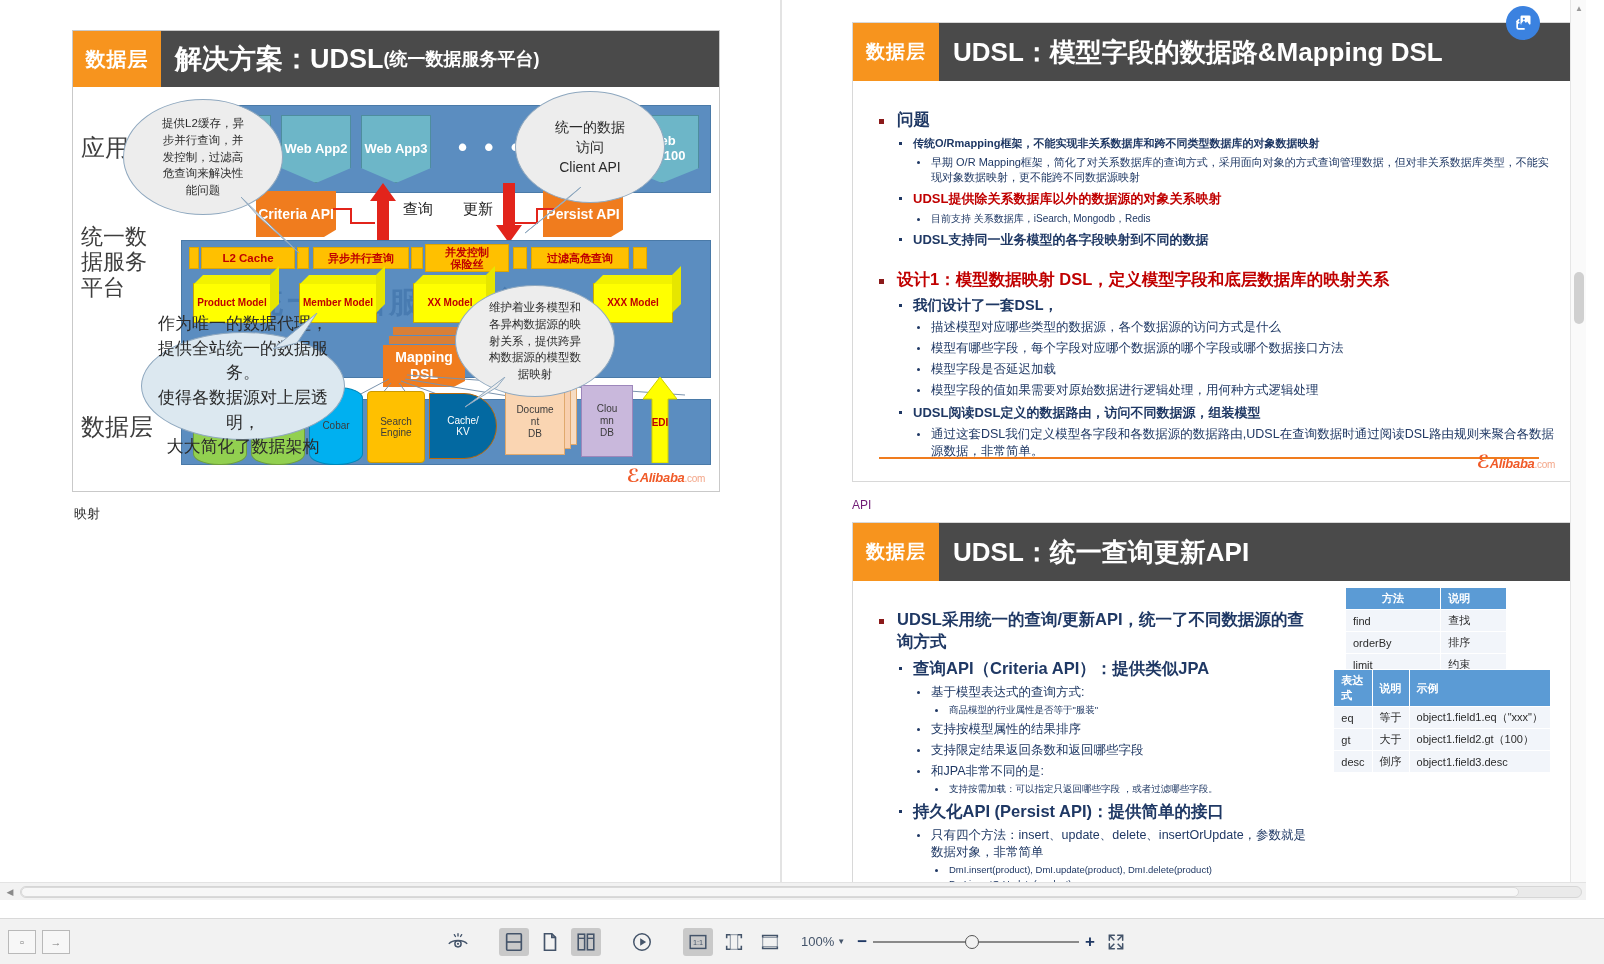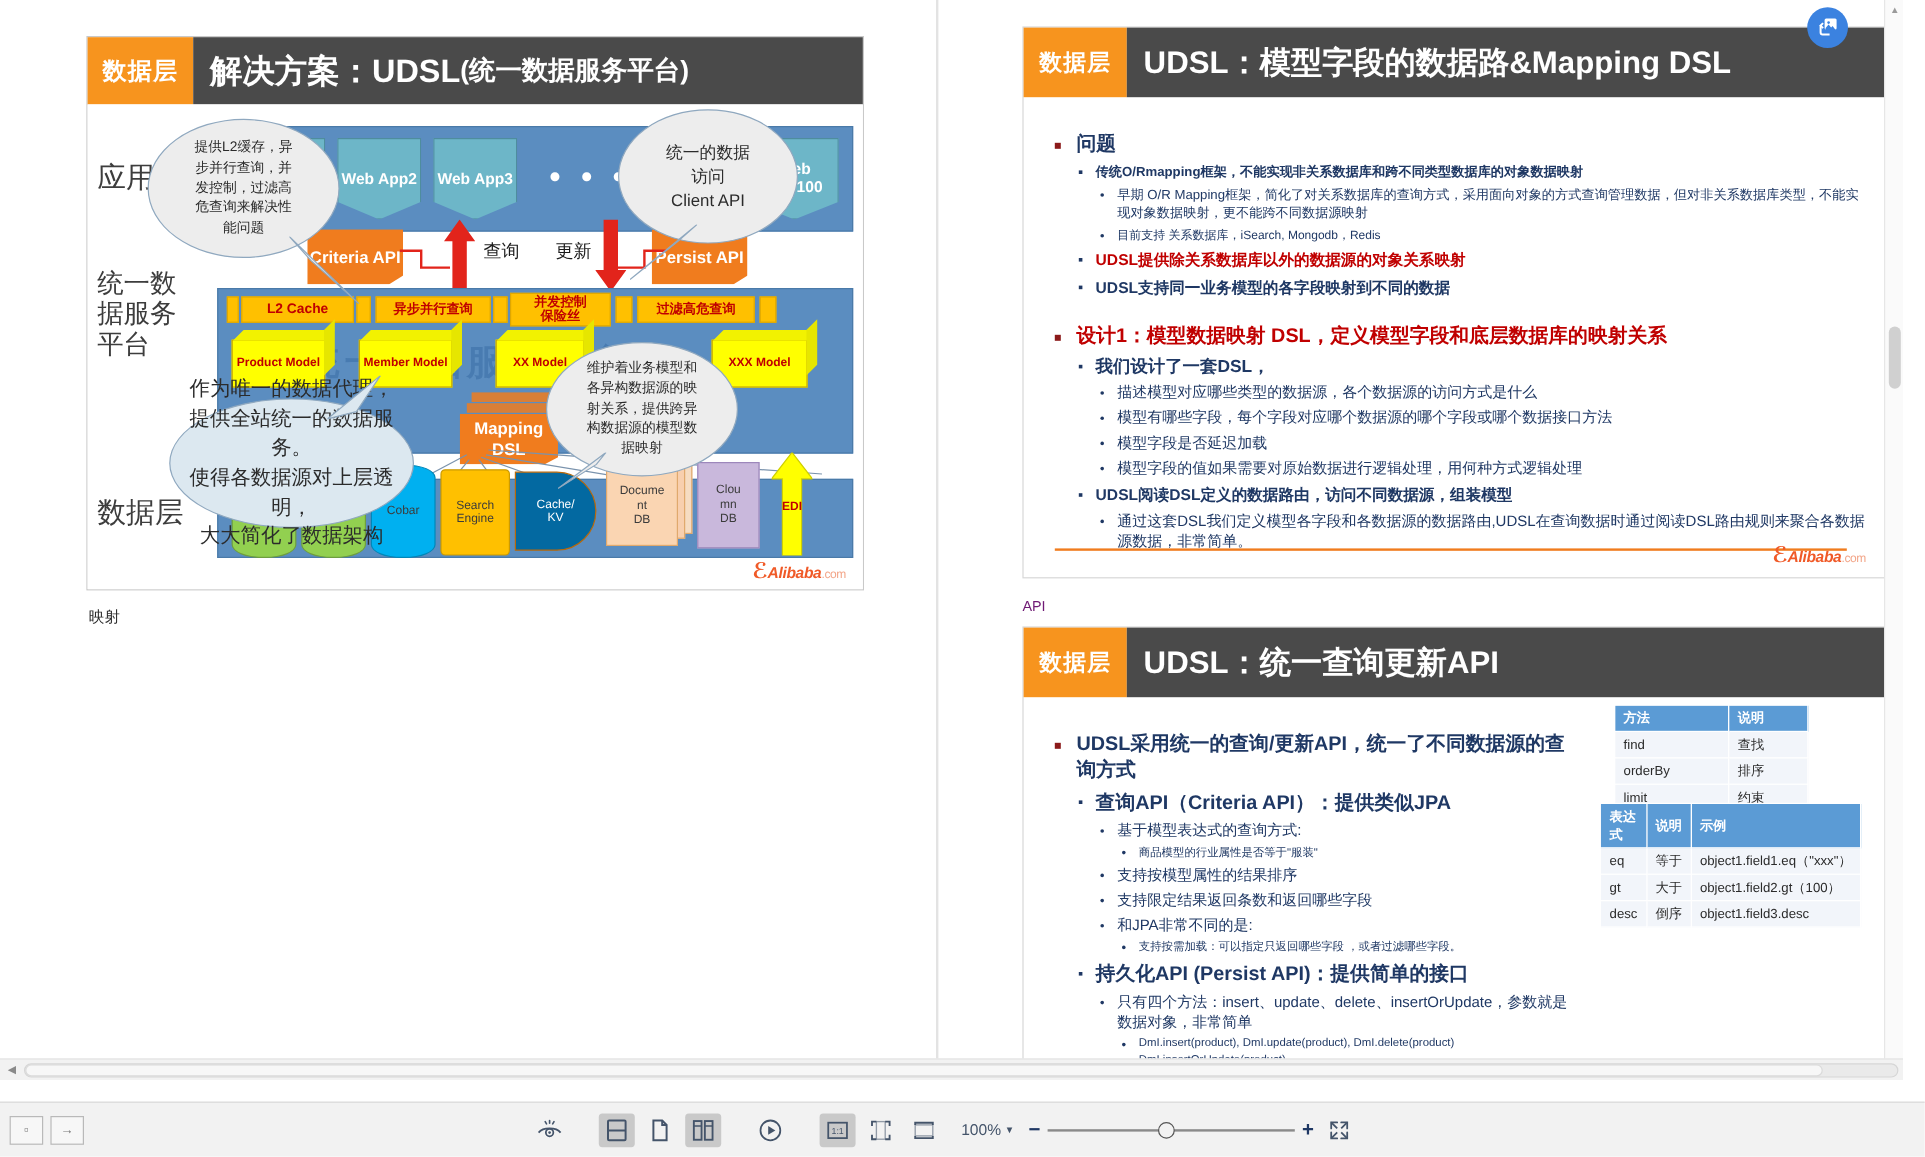--- a/index.html
+++ b/index.html
@@ -267,21 +267,21 @@
     <div class="page-divider"></div>
 
     <div class="left-col">
 
       <div class="slide" id="slide1">
         <div class="slide-header">
           <div class="tag-box">数据层</div>
           <div class="title-box">
             <span class="cjk">解决方案：</span>
               <span> UDSL </span>
-              <span style="font-size:22px">(统一数据服务平台)</span>
+              <span style="font-size:18px">(统一数据服务平台)</span>
           </div>
         </div>
 
         <div class="diagram">
 
           <div class="lbl-left" style="left:8px; top:48px; font-size:24px;">应用层</div>
           <div class="lbl-left" style="left:8px; top:137px; font-size:22px;">统一数
 据服务
 平台</div>
           <div class="lbl-left" style="left:8px; top:327px; font-size:24px;">数据层</div>
@@ -427,22 +427,22 @@
             <span>UDSL：</span>
               <span>模型字段的数据路</span>
               <span>&amp;Mapping DSL</span>
           </div>
         </div>
         <div class="body-area">
           <ul class="lv" id="slide2-list">
               <li class="b b1 s16">问题</li>
               <li class="b b2">传统O/Rmapping框架，不能实现非关系数据库和跨不同类型数据库的对象数据映射</li>
               <li class="b b3">早期 O/R Mapping框架，简化了对关系数据库的查询方式，采用面向对象的方式查询管理数据，但对非关系数据库类型，不能实现对象数据映射，更不能跨不同数据源映射</li>
+              <li class="b b2 red s13">UDSL提供除关系数据库以外的数据源的对象关系映射</li>
               <li class="b b3 s10">目前支持 关系数据库，iSearch, Mongodb，Redis</li>
-              <li class="b b2 red s13">UDSL提供除关系数据库以外的数据源的对象关系映射</li>
               <li class="b b2 s13">UDSL支持同一业务模型的各字段映射到不同的数据</li>
               <li class="b b1 red s16">设计1：模型数据映射 DSL，定义模型字段和底层数据库的映射关系</li>
               <li class="b b2 s14">我们设计了一套DSL，</li>
               <li class="b b3 s12">描述模型对应哪些类型的数据源，各个数据源的访问方式是什么</li>
               <li class="b b3 s12">模型有哪些字段，每个字段对应哪个数据源的哪个字段或哪个数据接口方法</li>
               <li class="b b3 s12">模型字段是否延迟加载</li>
               <li class="b b3 s12">模型字段的值如果需要对原始数据进行逻辑处理，用何种方式逻辑处理</li>
               <li class="b b2 s13">UDSL阅读DSL定义的数据路由，访问不同数据源，组装模型</li>
               <li class="b b3 s12">通过这套DSL我们定义模型各字段和各数据源的数据路由,UDSL在查询数据时通过阅读DSL路由规则来聚合各数据源数据，非常简单。</li>
             </ul>
@@ -477,21 +477,21 @@
               <li class="b b3 s12">只有四个方法：insert、update、delete、insertOrUpdate，参数就是数据对象，非常简单</li>
               <li class="b b4">DmI.insert(product), DmI.update(product), DmI.delete(product)</li>
               <li class="b b4">DmI.insertOrUpdate(product)</li>
             </ul>
 
         </div>
 
         <table class="tbl" id="tbl-methods">
           <thead>
               <tr id="tbl-methods-head">
-                <th style="white-space: pre-line;">方法</th>
+                <th style="white-space: pre-line; text-align: center;">方法</th>
                 <th style="white-space: pre-line;">说明</th>
               </tr>
             </thead>
           <tbody id="tbl-methods-body">
               <tr>
                 <td>find</td>
                 <td>查找</td>
               </tr>
               <tr>
                 <td>orderBy</td>

